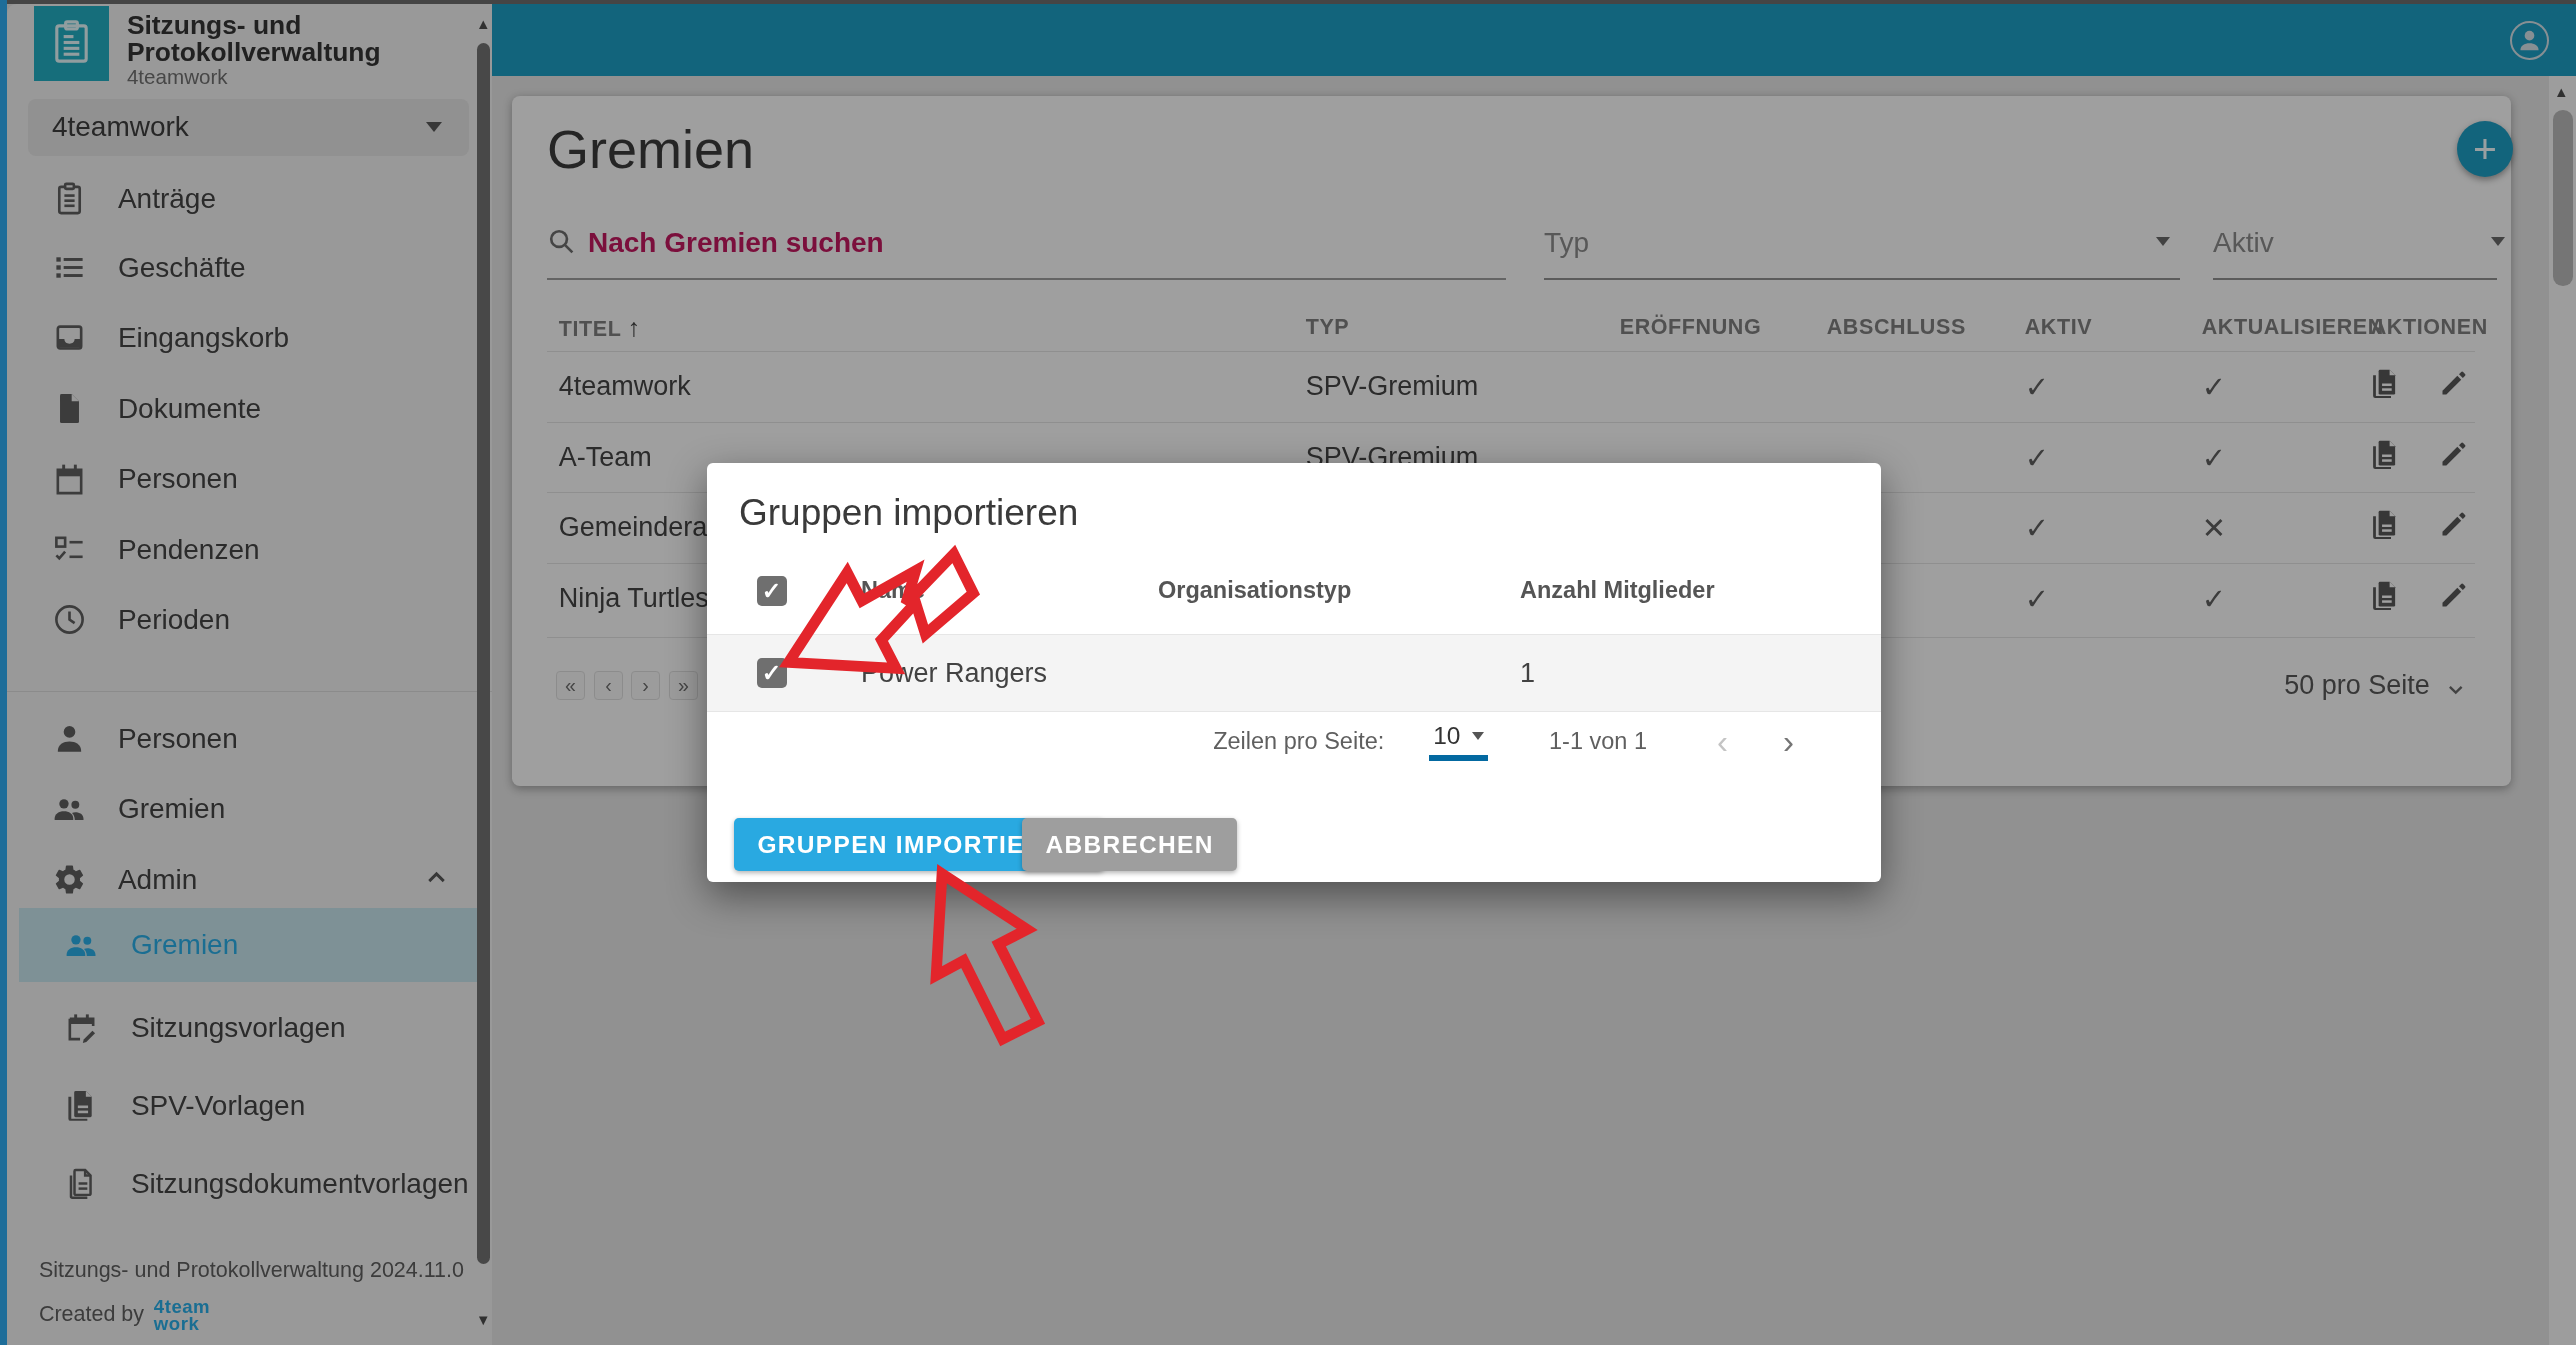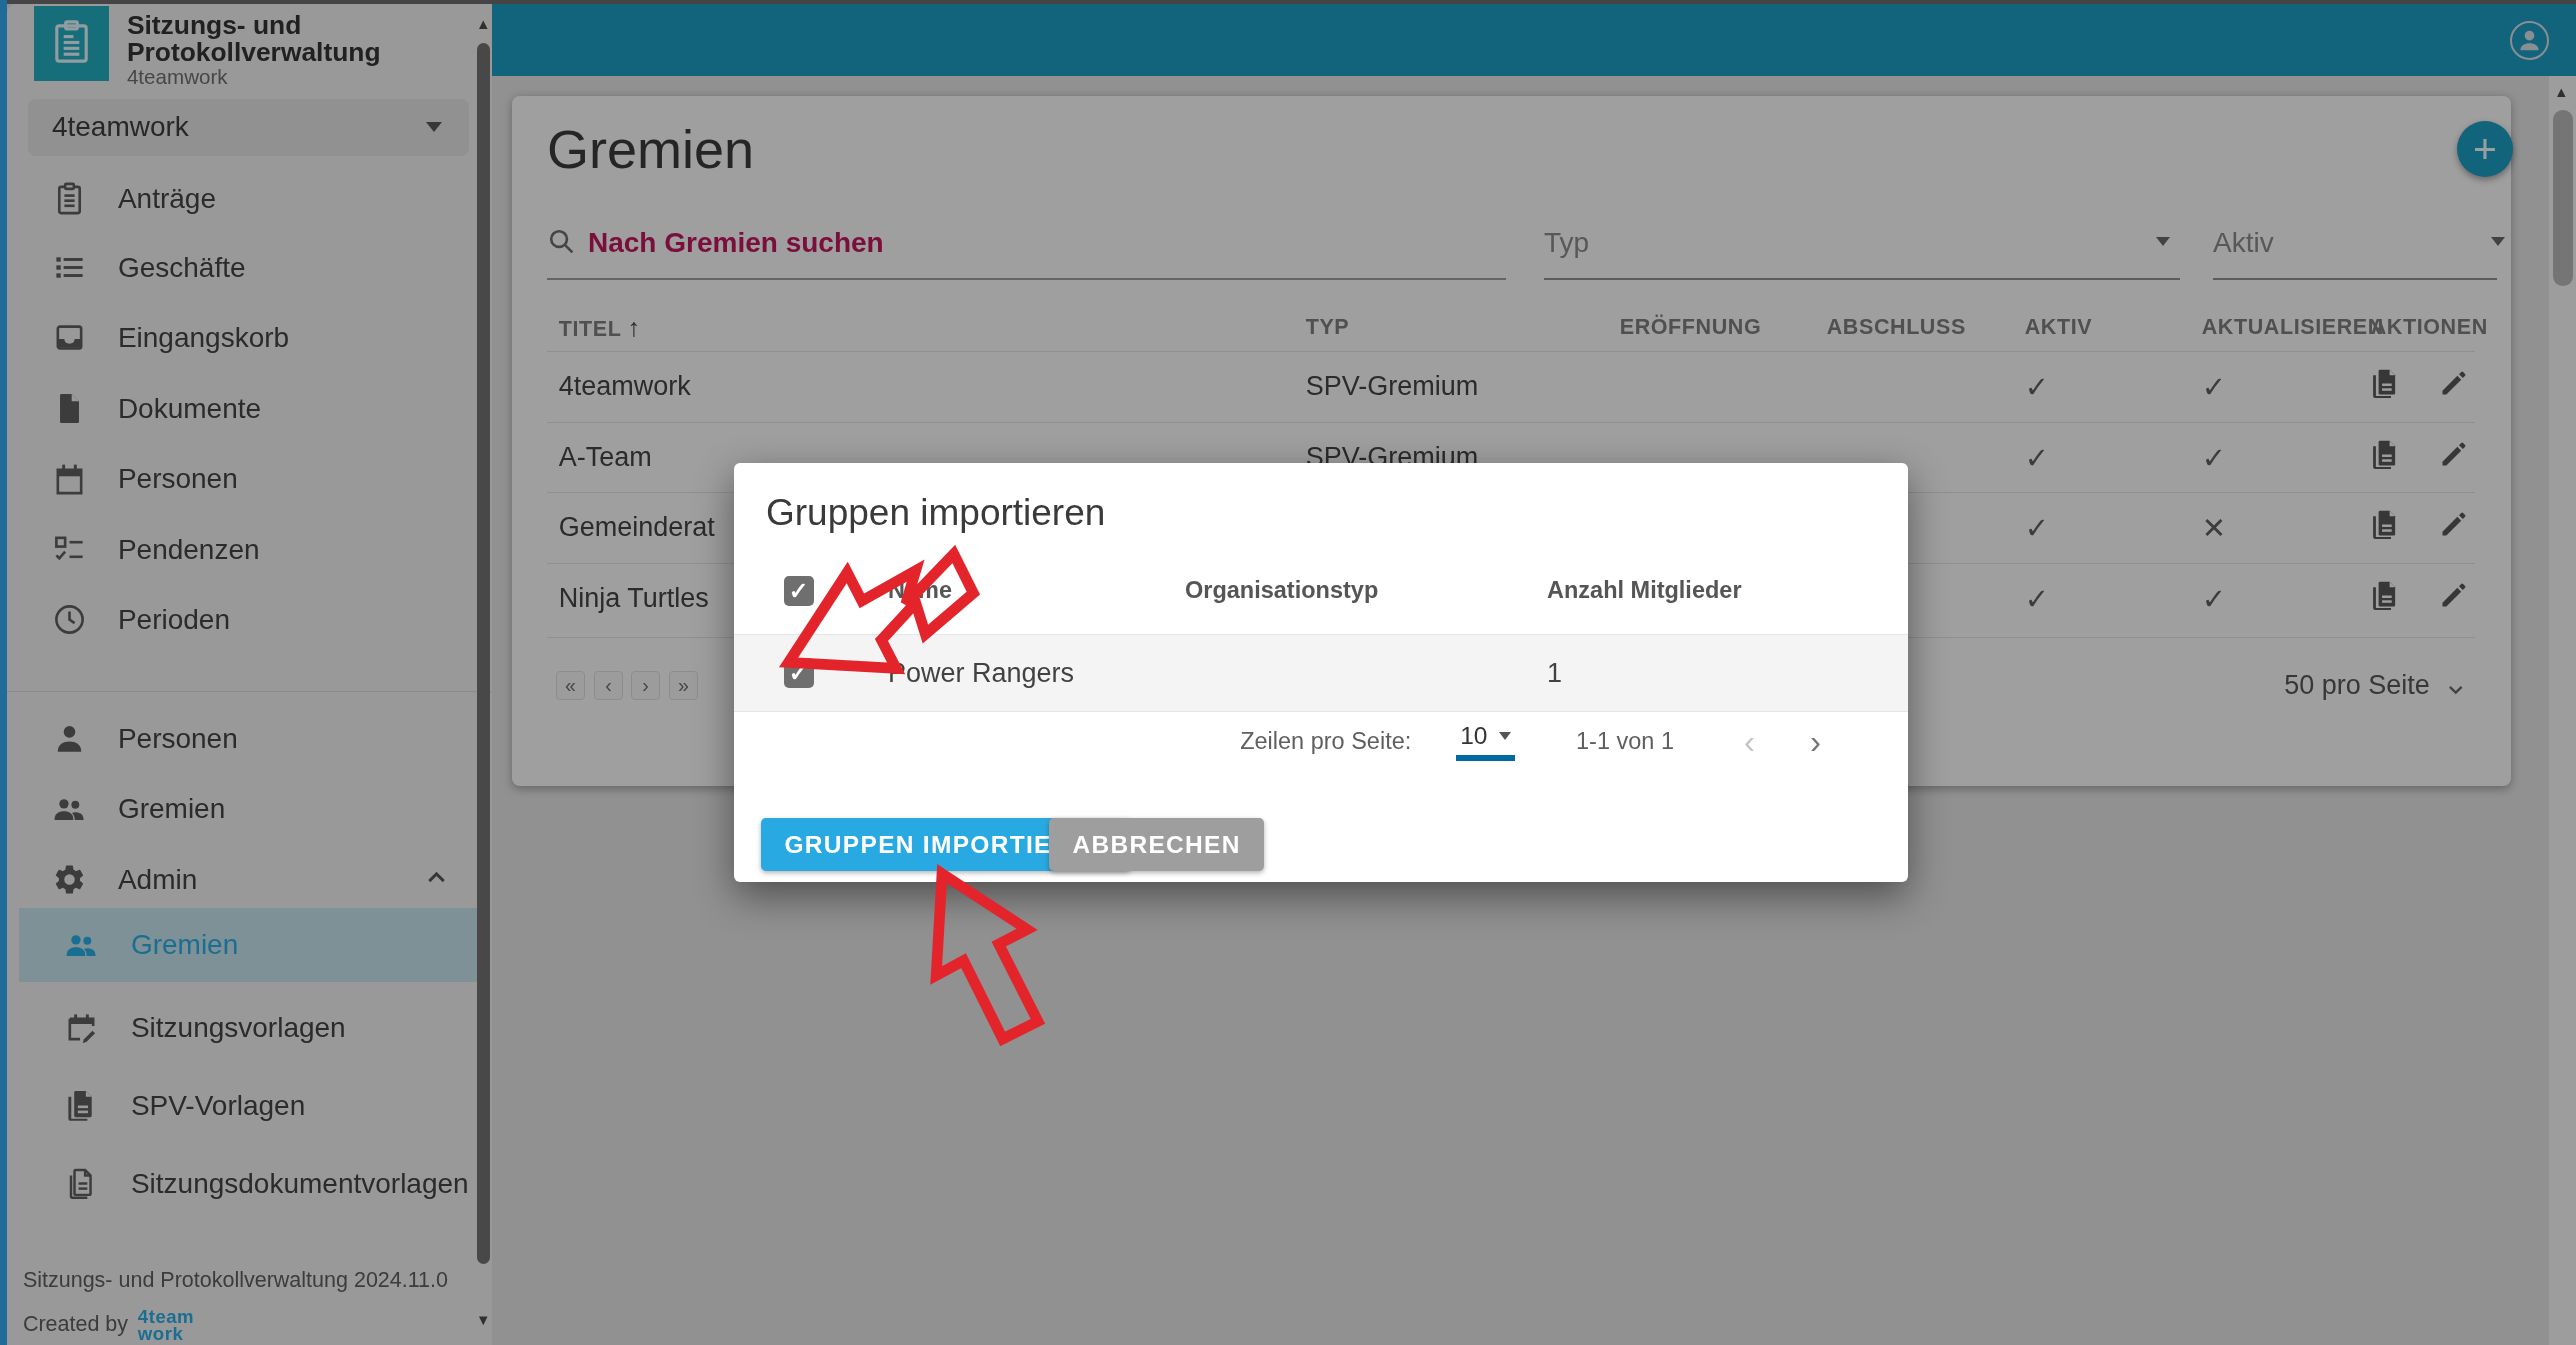--- a/index.html
+++ b/index.html
@@ -28,21 +28,21 @@
   .nav-item .ic { position:absolute; left:44px; width:37px; height:37px; color:#5d5d5d; display:flex; align-items:center; justify-content:center; }
   .nav-item .lbl { position:absolute; left:111px; font-size:28px; }
   .nav-item.sub .ic { left:56px; }
   .nav-item.sub .lbl { left:124px; }
   .nav-item .chev { position:absolute; left:415px; color:#555; }
   #active-band { left:11.7px; top:904px; width:462px; height:74px; background:#C2DFE6; }
   .nav-item.active { color:#29A9E1; }
   .nav-item.active .ic { color:#29A9E1; }
   #sidebar-divider { left:0; top:687px; width:485px; height:1px; background:#d6d6d6; }
 
-  .sb-foot { left:16px; font-size:21.5px; color:#5c5c5c;margin-top:10px; }
+  .sb-foot { left:32px; font-size:21.5px; color:#5c5c5c; }
   #ftw-logo { display:inline-block; vertical-align:middle; margin-left:9.8px; color:#29A9E1; font-weight:bold; font-size:18.6px; line-height:0.9; letter-spacing:0.5px; }
 
   
   #sb-scroll-up { left:469px; top:11.7px; font-size:14.7px; color:#4a4a4a; }
   #sb-scroll-thumb { left:470px; top:39px; width:12.7px; height:1221px; background:#6F6F6F; border-radius:6.9px; }
   #sb-scroll-down { left:469px; top:1308px; font-size:14.7px; color:#4a4a4a; }
 
   
   #appbar { left:492px; top:3.9px; width:2084px; height:72px; background:#1D9ABF; z-index:1; }
   #avatar { position:absolute; right:27px; top:17.6px; width:39px; height:39px; border:2.9px solid #CFDCE2; border-radius:50%; display:flex; align-items:center; justify-content:center; }
@@ -69,21 +69,21 @@
   .trow .cell { padding-left:11.7px; }
   .trow .mark { font-size:29px; color:#5c5c5c; }
   .trow .acts { display:flex; gap:35px; padding-left:9.8px; color:#555; }
   #row-sep-last { left:35px; width:1928px; height:1px; background:#DCDCDC; }
 
   .pg-btn { width:29px; height:29px; border-radius:3.9px; background:#F0F0F0; border:1px solid #D8D8D8; color:#6a6a6a; font-size:19.6px; display:flex; align-items:center; justify-content:center; }
   #page-size { font-size:27px; color:#555; display:flex; align-items:flex-end; gap:13.7px; }
 
   
   #overlay { left:0; top:0; width:2576px; height:1346px; background:rgba(0,0,0,0.35); z-index:10; }
-  #modal { left:707px; top:463px; width:1174px; height:419px; background:#FFFFFF; border-radius:5.9px; box-shadow:0 13.7px 39px rgba(0,0,0,0.45); z-index:20;margin-left:27px; }
+  #modal { left:707px; top:463px; width:1174px; height:419px; background:#FFFFFF; border-radius:5.9px; box-shadow:0 13.7px 39px rgba(0,0,0,0.45); z-index:20; }
   #modal-title { left:32px; top:29px; font-size:37px; color:#3A3A3A; }
   .mgrid { display:grid; grid-template-columns:122px 297px 362px 1fr; align-items:center; }
   #mhead { left:0; top:96px; width:1110px; margin-left:32px; height:63px; font-size:23.5px; font-weight:bold; color:#555; }
   #mrow { left:0; top:171px; width:1174px; height:78px; background:#F4F4F4; border-top:1px solid #E6E6E6; border-bottom:1px solid #E6E6E6; }
   #mrow .mgrid-inner { margin-left:32px; width:1110px; height:100%; font-size:27px; color:#424242; }
   .checkbox { width:30px; height:30px; margin-left:17.6px; background:#6F6F6F; border-radius:4.9px; color:#fff; font-size:23.5px; font-weight:bold; display:flex; align-items:center; justify-content:center; }
   #mpag { left:0; top:256px; width:1142px; height:45px; display:flex; align-items:center; justify-content:flex-end; font-size:23.5px; color:#5f5f5f; }
   #mpag .rpp-val { margin-left:45px; font-size:24.5px; color:#333; display:flex; align-items:center; gap:11.7px; border-bottom:6px solid #0369a1; padding:0 3.9px 5.9px 3.9px; }
   #mpag .range { margin-left:61px; }
   #mpag .chev { font-size:33px; font-weight:400; }

